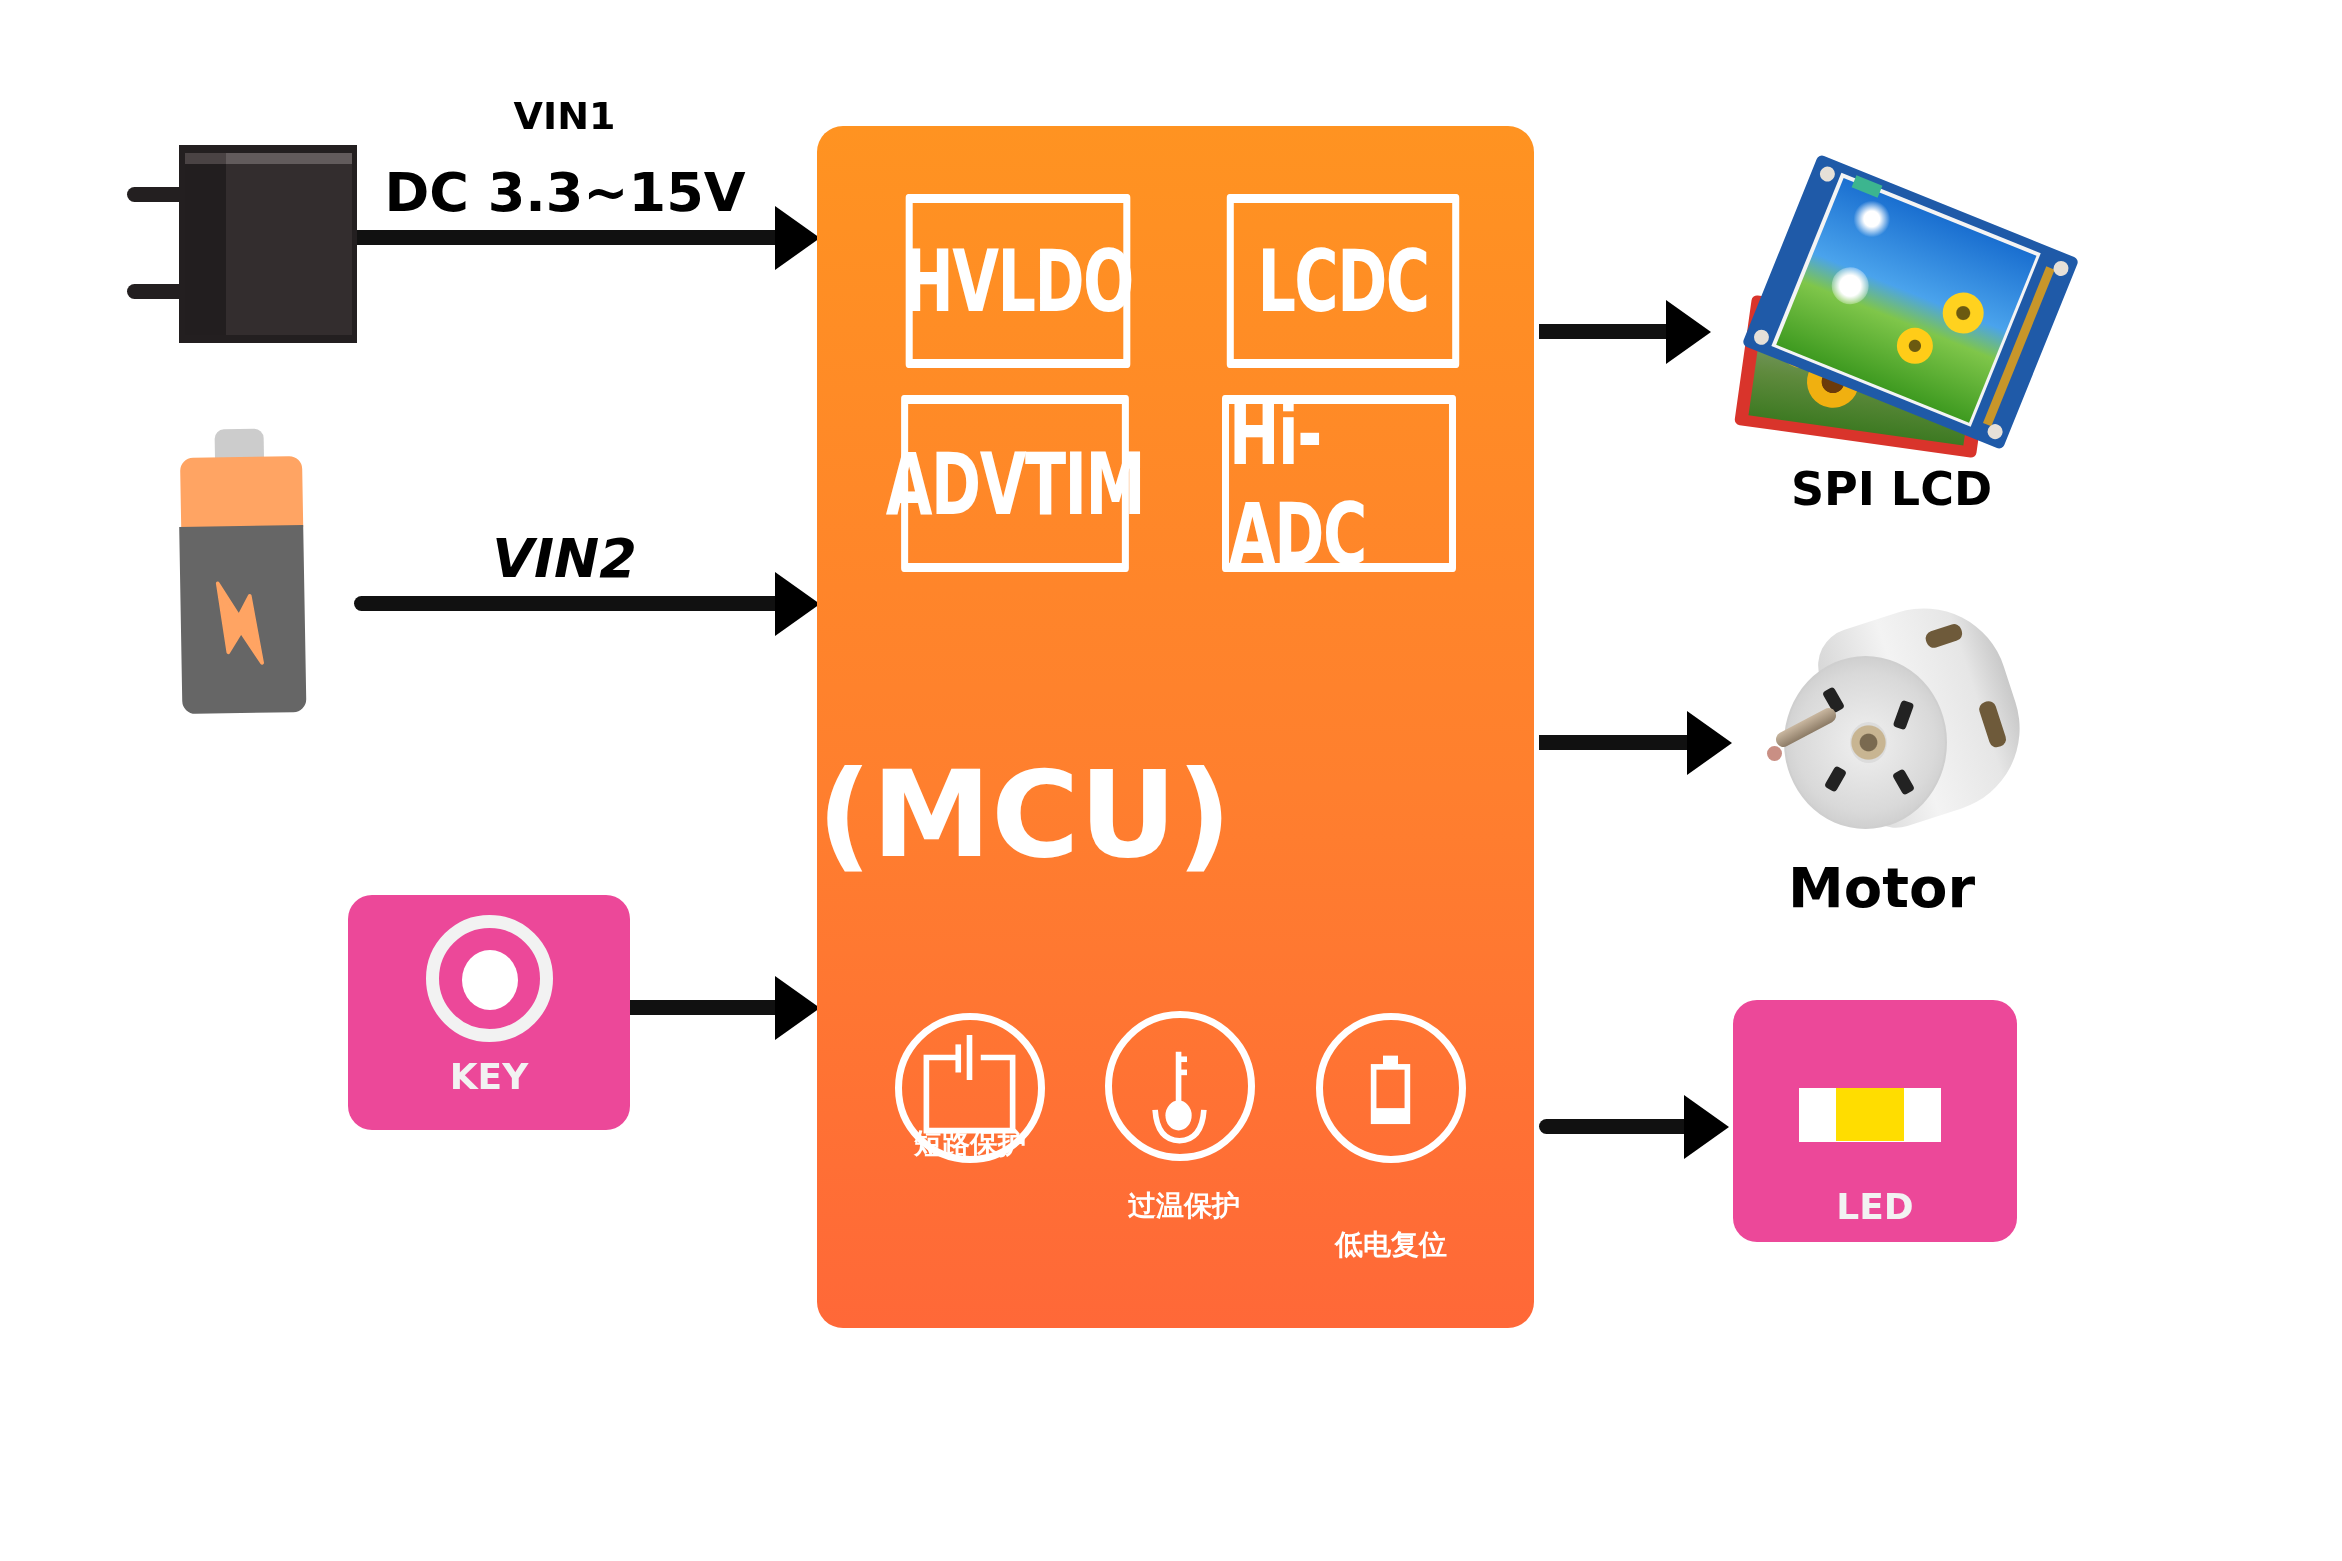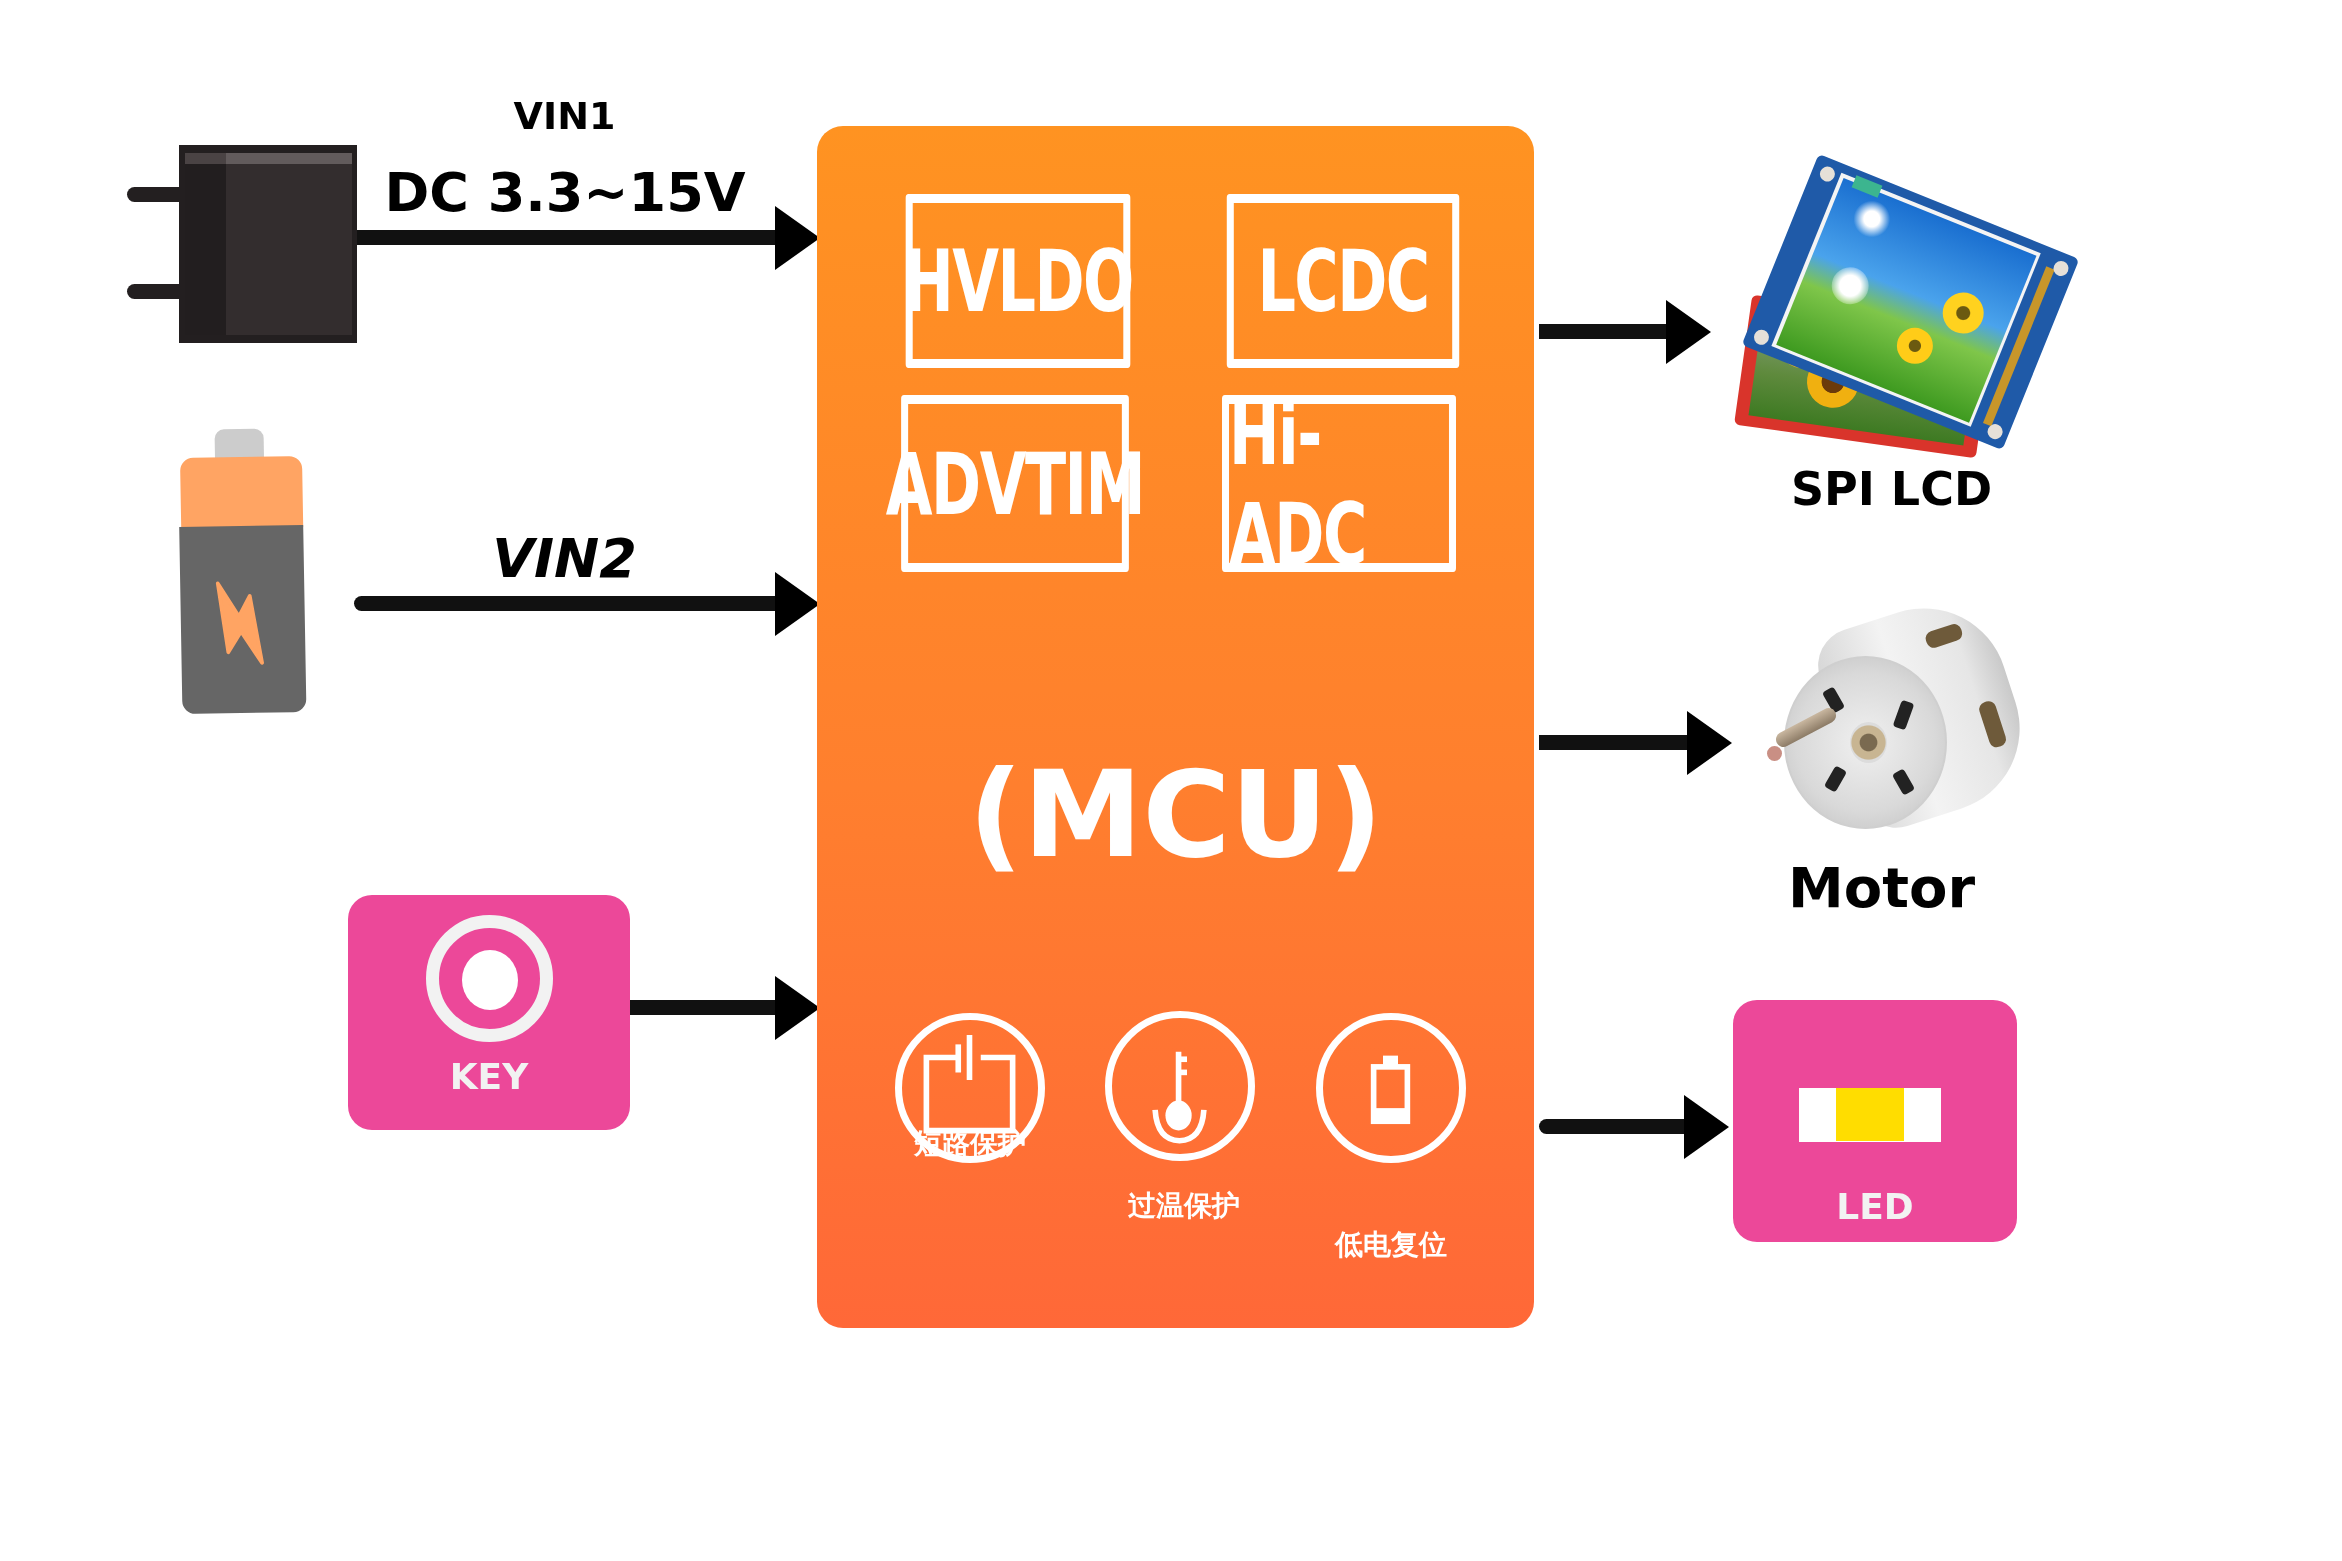--- a/index.html
+++ b/index.html
@@ -17,21 +17,21 @@
   
   #mcu { left: 817px; top: 126px; width: 717px; height: 1202px; border-radius: 26px;
          background: linear-gradient(180deg, #ff9321 0%, #ff7f2e 55%, #ff6838 100%); }
   .feat { position: absolute; border: 9.4px solid #ffffff; box-sizing: border-box; border-radius: 3.7px;
           display: flex; align-items: center; justify-content: center; color: #fff;
           font-family: "DejaVu Sans Condensed", "Liberation Sans Narrow", "Liberation Sans", sans-serif;
           font-weight: bold; font-size: 86px; letter-spacing: -1.9px; transform: scaleX(0.78); }
   .feat span { display: inline-block; }
   #mcu-title { left: 0; width: 717px; top: 487px; text-align: center; color: #fff; font-weight: bold;
                font-size: 120px; line-height: 131px; }
-  #mcu-sub { left: 0; width: 717px; top: 618px; text-align: center; color: #fff; font-weight: bold;
+  #mcu-sub { left: 0; width: 717px; top: 618px; text-align: left; color: #fff; font-weight: bold;
              font-size: 120px; line-height: 141px; }
   .prot { position: absolute; width: 150px; height: 150px; border: 7.5px solid #fff; border-radius: 50%; box-sizing: border-box; }
   .prot-label { position: absolute; width: 206px; text-align: center; color: #fff; font-weight: bold; font-size: 28px; }
 
   
   .darkbox { position: absolute; background: #ec4899; border-radius: 24px; }
   .darkbox .cap { position: absolute; left: 0; right: 0; text-align: center; color: #f2f2f2; font-weight: bold; font-size: 36px; }
 </style>
 </head>
 <body>

